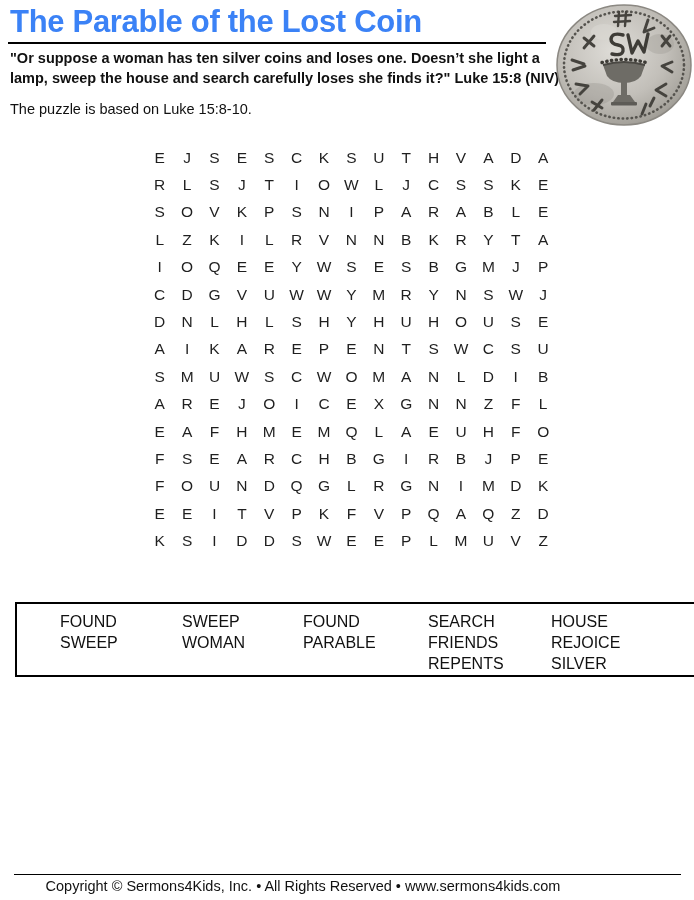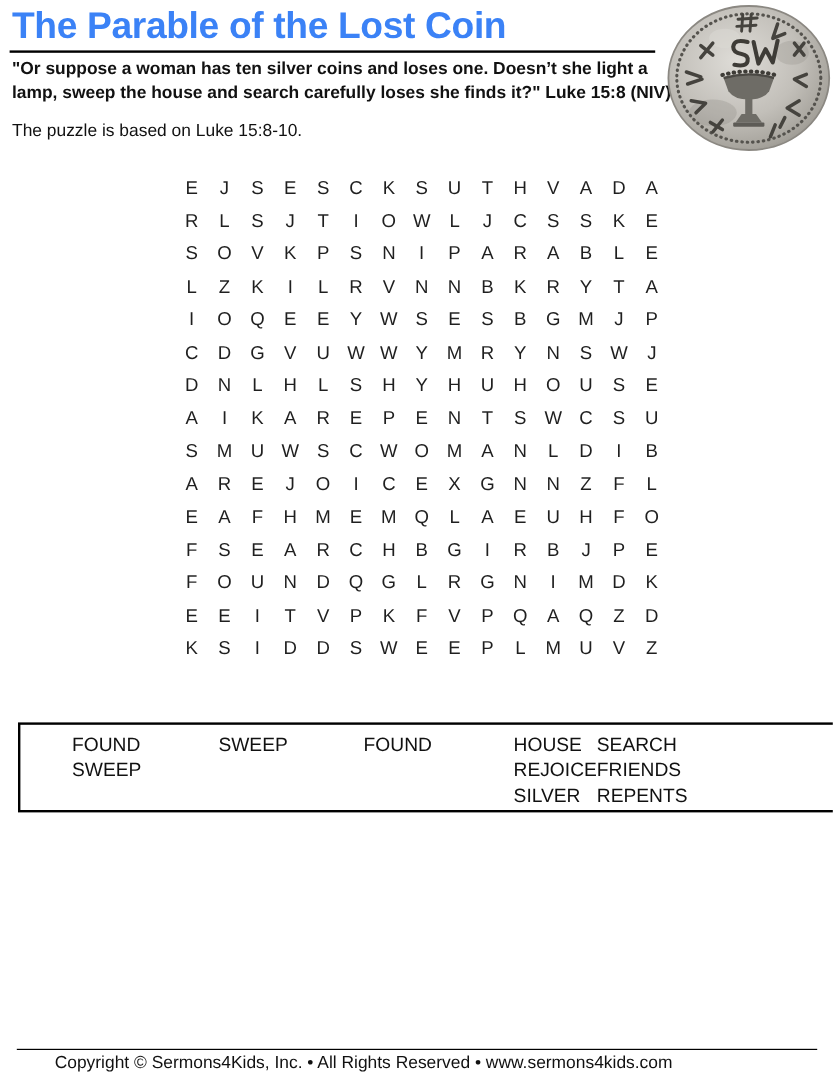--- a/index.html
+++ b/index.html
@@ -346,32 +346,34 @@
       <div class="cell">Z</div>
     </div>
 
   <div class="word-box" id="word-box">
       <div class="wcol wcol-1">
         <div class="word">FOUND</div>
         <div class="word">SWEEP</div>
       </div>
       <div class="wcol wcol-2">
         <div class="word">SWEEP</div>
+        <div class="word">WOMAN</div>
       </div>
       <div class="wcol wcol-3">
         <div class="word">FOUND</div>
+        <div class="word">PARABLE</div>
+      </div>
+      <div class="wcol wcol-4">
+        <div class="word">SEARCH</div>
+        <div class="word">FRIENDS</div>
+        <div class="word">REPENTS</div>
       </div>
       <div class="wcol wcol-5">
         <div class="word">HOUSE</div>
         <div class="word">REJOICE</div>
         <div class="word">SILVER</div>
       </div>
-      <div class="wcol wcol-4">
-        <div class="word">SEARCH</div>
-        <div class="word">FRIENDS</div>
-        <div class="word">REPENTS</div>
-      </div>
     </div>
 
   <div class="footer-rule"></div>
   <p class="footer-text">Copyright © Sermons4Kids, Inc. • All Rights Reserved • www.sermons4kids.com</p>
 
 </div>
 
 </body></html>

